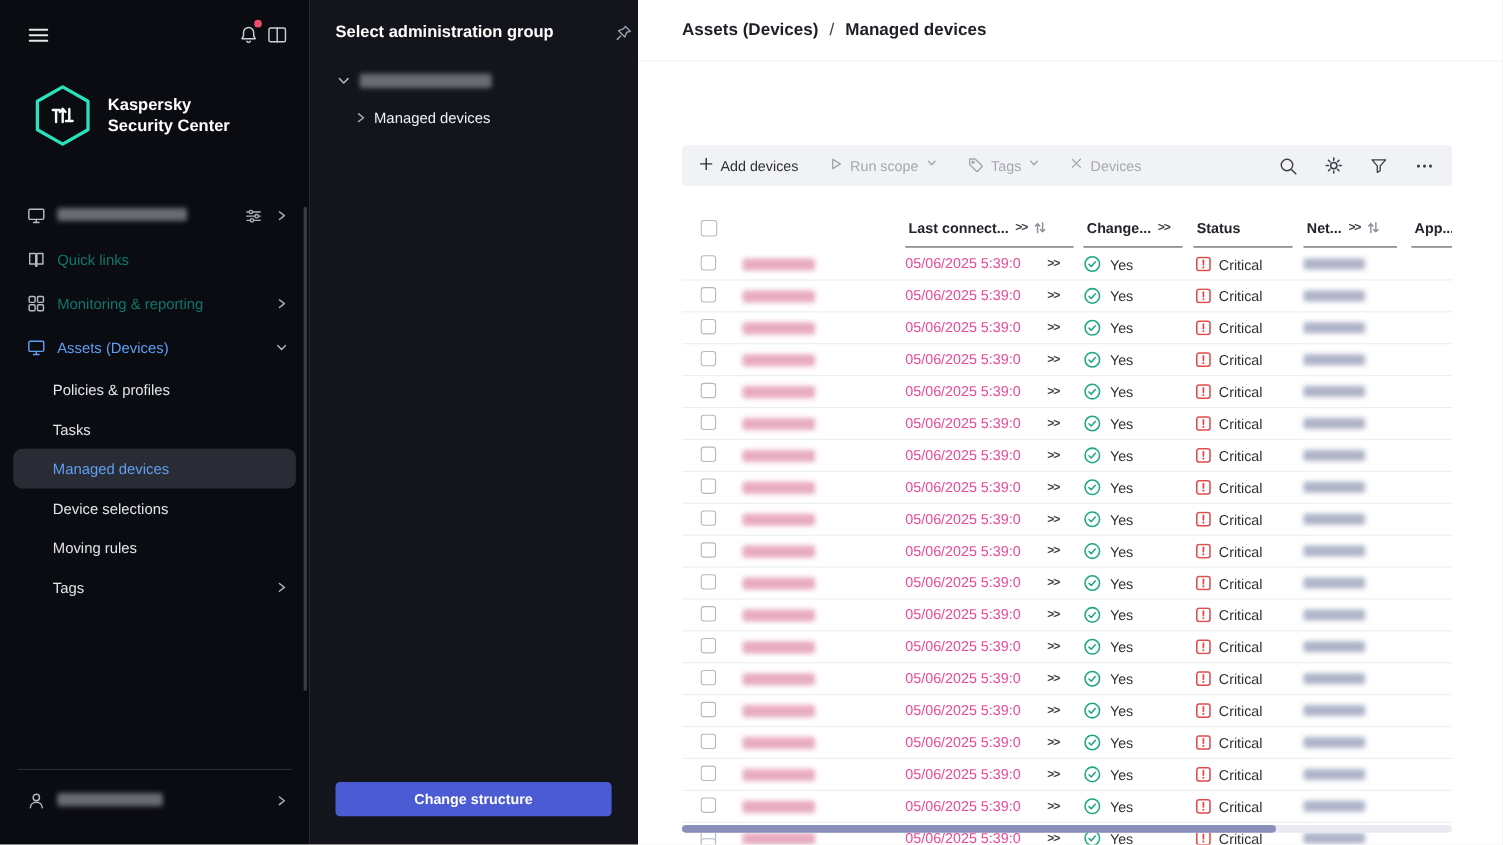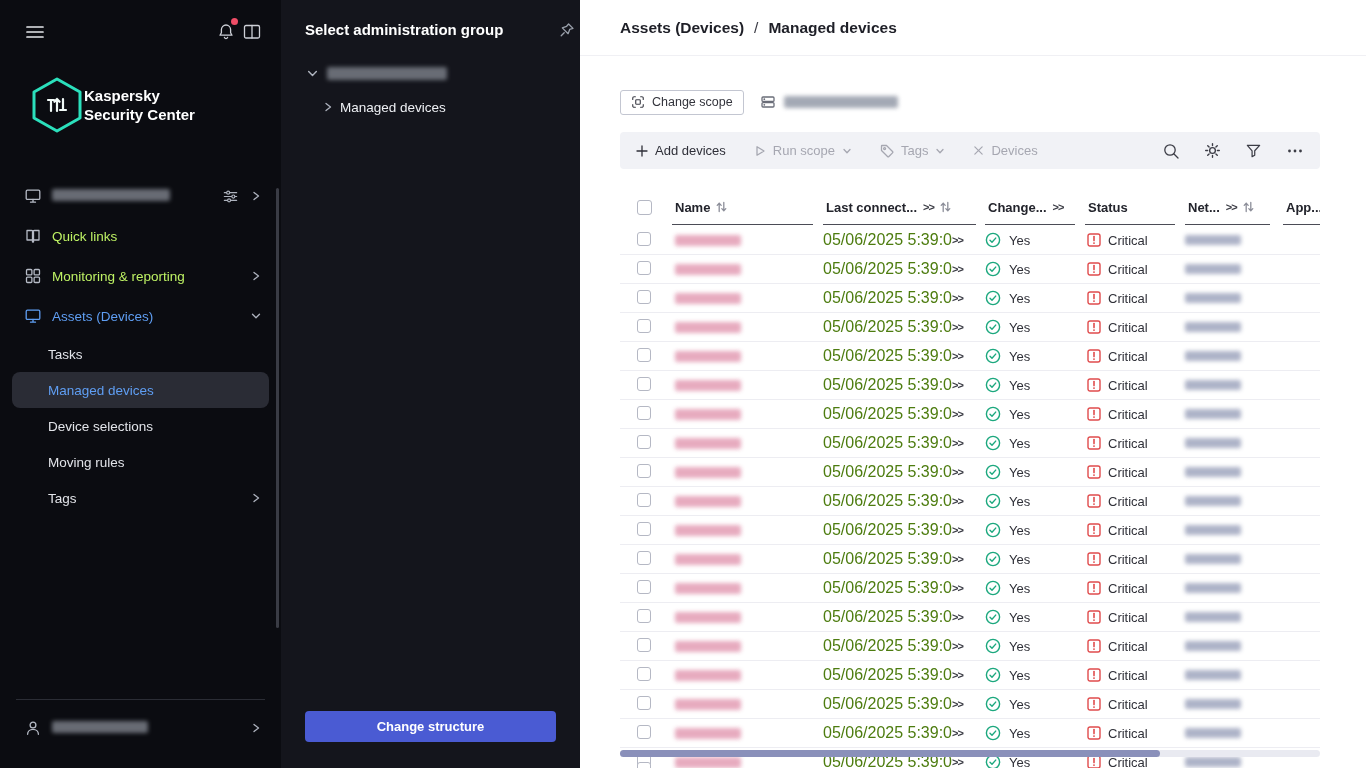--- a/index.html
+++ b/index.html
@@ -13,24 +13,24 @@
   .redact.gray{background:#72767f}
   .redact.pink{background:#e5a2b8}
   .redact.lightgray{background:#a5abc2}
 
   
   .sidebar{position:absolute;left:0;top:0;width:281px;height:768px;background:#0b0c11;color:#d7d9de}
   .sb-top{position:absolute;top:20px;left:22px;right:16px;height:24px;display:flex;align-items:center;color:#cdd0d7}
   .sb-top .spacer{flex:1}
   .iconbtn{display:inline-flex;align-items:center;justify-content:center;width:26px;height:24px;cursor:pointer;position:relative}
   .bell-dot{position:absolute;top:-2px;right:1px;width:7px;height:7px;border-radius:50%;background:#ef4d66}
-  .brand{position:absolute;top:76px;left:30px;display:flex;align-items:center;}
+  .brand{position:absolute;top:76px;left:30px;display:flex;align-items:center;gap:14px}
   .brand-text{font-size:15px;font-weight:700;color:#fff;line-height:19px}
   .nav{position:absolute;top:176px;left:0;right:0}
-  .nav-item{display:flex;align-items:center;height:40px;padding:0 20px 0 24px;gap:10px;font-size:13.5px;color:#bef264;cursor:pointer}
+  .nav-item{display:flex;align-items:center;height:40px;padding:0 20px 0 24px;gap:10px;font-size:13.5px;color:#0f766e;cursor:pointer}
   .nav-item .ic{color:#b6bbc6;display:flex}
   .nav-item .lbl{flex:1}
   .nav-item .trail{display:flex;align-items:center;gap:12px;color:#aeb3be}
   .nav-item.active{color:#5f9ef3}
   .nav-item.active .ic{color:#5f9ef3}
   .nav-sub{display:flex;align-items:center;height:36px;padding:0 20px 0 48px;font-size:13.5px;color:#e2e4e9;cursor:pointer}
   .nav-sub .lbl{flex:1}
   .nav-sub.selected{background:#2a2c35;border-radius:8px;margin:0 12px;padding:0 10px 0 36px;color:#5f9ef3}
   .nav-sub .trail{display:flex;color:#aeb3be}
   .sb-bottom{position:absolute;left:0;right:0;bottom:20px}
@@ -56,21 +56,21 @@
   .breadcrumb{position:absolute;left:40px;top:17px;font-size:15.5px;font-weight:700;color:#1e1f27;display:flex;gap:10px;line-height:22px}
   .breadcrumb .sep{font-weight:400;color:#3a3b44}
   .scope-row{position:absolute;left:40px;top:89px;display:flex;align-items:center;gap:16px;height:26px}
   .scope-btn{display:inline-flex;align-items:center;gap:7px;height:25px;padding:0 10px;border:1px solid #c3c6d1;border-radius:3px;
              background:#fff;font-size:12.5px;color:#33343c;cursor:pointer;font-family:"Liberation Sans",sans-serif}
   .scope-btn .ic{color:#3d3e47;display:flex}
   .scope-chip{display:inline-flex;align-items:center;gap:8px;color:#6a6d78}
 
   .toolbar{position:absolute;left:40px;top:132px;width:700px;height:37px;background:#f1f2f6;border-radius:4px;
            display:flex;align-items:center;padding:0 16px;box-sizing:border-box;gap:28px}
-  .tb-btn{display:inline-flex;align-items:center;gap:7px;font-size:13px;cursor:pointer;background:none;border:none;padding:0;
+  .tb-btn{display:inline-flex;align-items:flex-start;gap:7px;font-size:13px;cursor:pointer;background:none;border:none;padding:0;
           font-family:"Liberation Sans",sans-serif}
   .tb-btn.primary{color:#2e2f38}
   .tb-btn.disabled{color:#a6a7b1;cursor:default}
   .tb-btn .ic{display:flex}
   .tb-right{margin-left:auto;display:flex;gap:24px;align-items:center;color:#3c3d46}
 
   .cb{display:inline-block;width:15px;height:15px;border:1px solid #b5b8c4;border-radius:3px;background:#fff;box-sizing:border-box;cursor:pointer}
 
   .thead{position:absolute;left:40px;top:190px;width:700px;height:36px}
   .thead .cb{position:absolute;left:17px;top:10px}
@@ -82,21 +82,21 @@
   .th-status{left:465px;width:90px}
   .th-net{left:565px;width:85px}
   .th-app{left:663px;width:37px;overflow:hidden}
   .dblchev{font-size:11px;font-weight:700;letter-spacing:-1px;color:#3c3d46}
   .sorticon{color:#8c8e99;display:flex}
 
   .tbody{position:absolute;left:40px;top:226px;width:700px}
   .trow{position:relative;height:28px;border-bottom:1px solid #ededf2}
   .trow .cb{position:absolute;left:17px;top:6px;width:14px;height:14px}
   .trow .c-name{position:absolute;left:55px;top:0;height:28px;display:flex;align-items:center;cursor:pointer}
-  .trow .c-last{position:absolute;left:203px;top:0;line-height:28px;font-size:16px;color:#4d7c0f;white-space:nowrap}
+  .trow .c-last{position:absolute;left:203px;top:0;line-height:28px;font-size:13px;color:#ec4899;white-space:nowrap}
   .trow .c-chev{position:absolute;left:332px;top:0;line-height:28px;cursor:pointer}
   .trow .c-netvis{position:absolute;left:365px;top:0;height:28px;display:flex;align-items:center;gap:8px;font-size:13px;color:#2f3038}
   .trow .c-status{position:absolute;left:467px;top:0;height:28px;display:flex;align-items:center;gap:7px;font-size:13px;color:#2f3038}
   .trow .c-netagent{position:absolute;left:565px;top:0;height:28px;display:flex;align-items:center}
 
   .hscroll{position:absolute;left:40px;top:750px;width:700px;height:7px;border-radius:4px;background:#e9eaf1;cursor:pointer}
   .hthumb{position:absolute;left:0;top:0;width:540px;height:7px;border-radius:4px;background:#8a90ba;cursor:grab}
   .partial-row{position:absolute;left:40px;top:758px;width:700px;height:10px}
 </style>
 </head>
@@ -209,20 +209,23 @@
         <span class="trail">
             <span>
           <svg class="svgic" width="10" height="10" viewBox="0 0 10 10">
                 <path d="M1.5 3.2L5 6.8l3.5-3.6"></path>
               </svg>
         </span>
           </span>
       </div>
 
       <div class="nav-sub">
+          <span class="lbl">Policies &amp; profiles</span>
+        </div>
+      <div class="nav-sub">
           <span class="lbl">Tasks</span>
         </div>
       <div class="nav-sub selected">
           <span class="lbl">Managed devices</span>
         </div>
       <div class="nav-sub">
           <span class="lbl">Device selections</span>
         </div>
       <div class="nav-sub">
           <span class="lbl">Moving rules</span>
@@ -294,41 +297,20 @@
   </section>
 
   <main class="main">
     <div class="breadcrumb">
       <span>Assets (Devices)</span>
       <span class="sep">/</span>
       <span>Managed devices</span>
     </div>
     <div class="main-head-line"></div>
 
-    <div class="scope-row">
-      <button class="scope-btn">
-        <span class="ic">
-          <svg class="svgic" width="14" height="14" viewBox="0 0 16 16">
-              <path d="M2 5V3.5A1.5 1.5 0 0 1 3.5 2H5M11 2h1.5A1.5 1.5 0 0 1 14 3.5V5M14 11v1.5a1.5 1.5 0 0 1-1.5 1.5H11M5 14H3.5A1.5 1.5 0 0 1 2 12.5V11"></path>
-              <rect x="5.4" y="5.4" width="5.2" height="5.2" rx="1"></rect>
-            </svg>
-        </span>
-        <span>Change scope</span>
-      </button>
-      <span class="scope-chip">
-        <span>
-          <svg class="svgic" width="16" height="16" viewBox="0 0 16 16">
-              <rect x="2" y="3" width="12" height="4.4" rx="1"></rect>
-              <rect x="2" y="8.6" width="12" height="4.4" rx="1"></rect>
-              <path d="M4.3 5.2h.01M4.3 10.8h.01" stroke-width="1.8"></path>
-            </svg>
-        </span>
-        <span class="redact gray" style="width:114px;height:12px;background:#9aa0ad"></span>
-      </span>
-    </div>
 
     <div class="toolbar">
       <button class="tb-btn primary">
         <span class="ic">
           <svg class="svgic" width="12" height="12" viewBox="0 0 12 12" stroke-width="1.5">
               <path d="M6 1v10M1 6h10"></path>
             </svg>
         </span>
         <span>Add devices</span>
       </button>
@@ -390,29 +372,20 @@
               <circle cx="3.5" cy="9" r="1.4" fill="currentColor"></circle>
               <circle cx="9" cy="9" r="1.4" fill="currentColor"></circle>
               <circle cx="14.5" cy="9" r="1.4" fill="currentColor"></circle>
             </svg>
         </span>
       </span>
     </div>
 
     <div class="thead">
       <span class="cb"></span>
-      <div class="th th-name">
-        <span>Name</span>
-        <span class="sorticon">
-          <svg width="11" height="12" viewBox="0 0 11 12" class="svgic" stroke-width="1.2">
-              <path d="M3.2 10.5V2.3M3.2 2.3L1.2 4.4M3.2 2.3l2 2.1"></path>
-              <path d="M7.8 1.5v8.2M7.8 9.7l-2-2.1M7.8 9.7l2-2.1"></path>
-            </svg>
-        </span>
-      </div>
       <div class="th th-last">
         <span>Last connect...</span>
         <span class="dblchev">&gt;&gt;</span>
         <span class="sorticon">
           <svg width="11" height="12" viewBox="0 0 11 12" class="svgic" stroke-width="1.2">
               <path d="M3.2 10.5V2.3M3.2 2.3L1.2 4.4M3.2 2.3l2 2.1"></path>
               <path d="M7.8 1.5v8.2M7.8 9.7l-2-2.1M7.8 9.7l2-2.1"></path>
             </svg>
         </span>
       </div>

